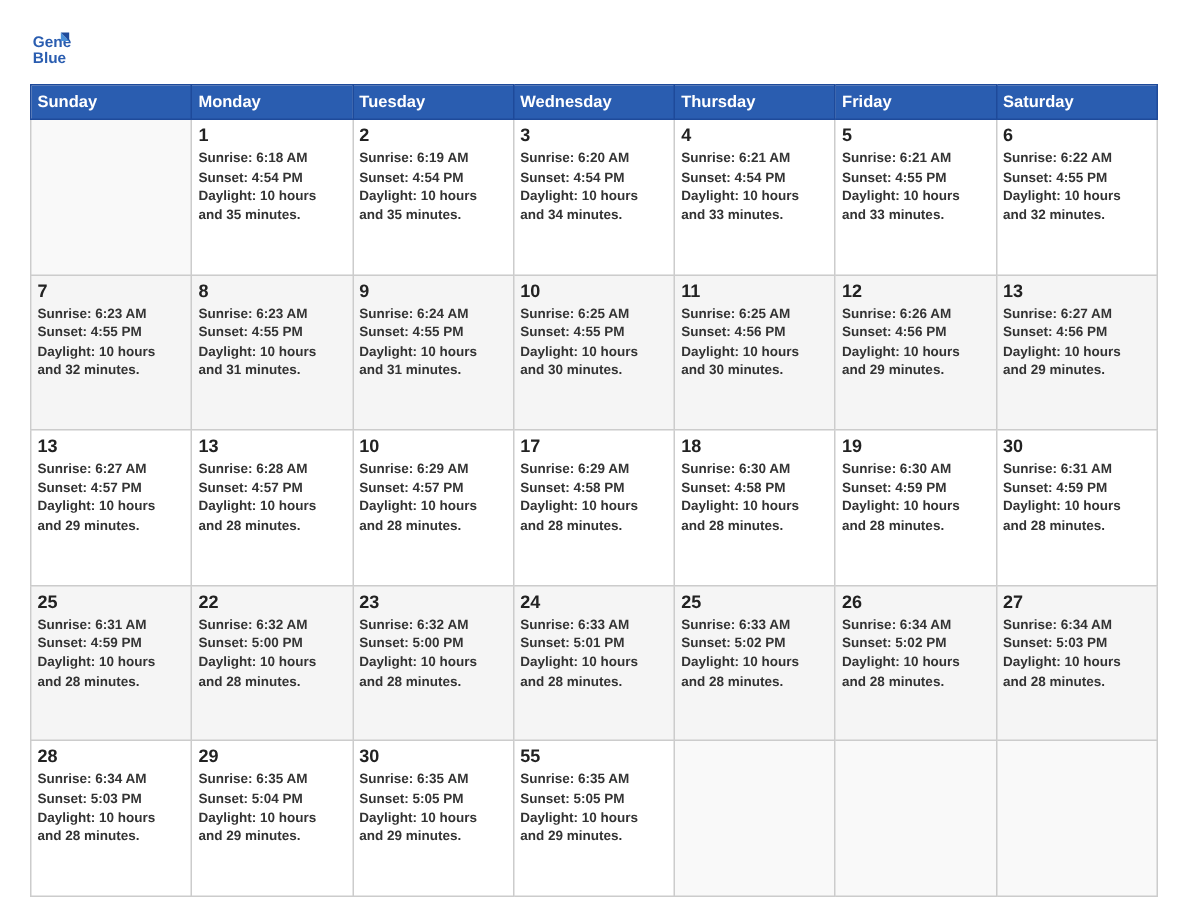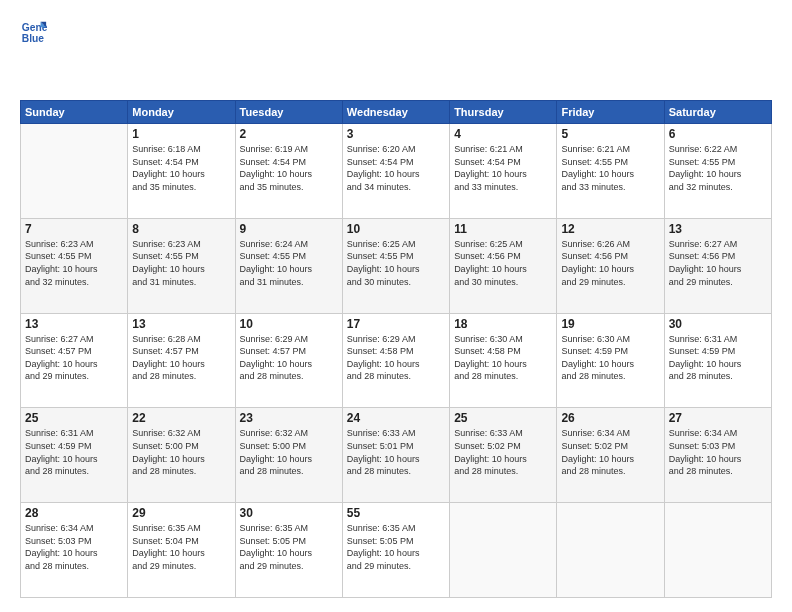--- a/index.html
+++ b/index.html
@@ -50,21 +50,20 @@
     .subtitle {
       font-size: 14px;
       color: #444;
     }
     .calendar {
       flex: 1;
       border: 1px solid #ccc;
       border-collapse: collapse;
       width: 100%;
       table-layout: fixed;
-      margin-top: 44px;
     }
     .calendar th {
       background: #2a5db0;
       color: #fff;
       font-size: 11px;
       font-weight: bold;
       padding: 5px 4px;
       text-align: left;
       border: 1px solid #1e4a9a;
     }
@@ -86,20 +85,21 @@
       font-size: 12px;
       font-weight: bold;
       color: #222;
       display: block;
       margin-bottom: 2px;
     }
     .day-detail {
       font-size: 9px;
       color: #333;
       line-height: 1.4;
+      font-weight: bold;
     }
     .empty-cell {
       background: #f9f9f9 !important;
     }
   </style>
 </head>
 <body>
 
 <div class="page">
   <div class="header">

